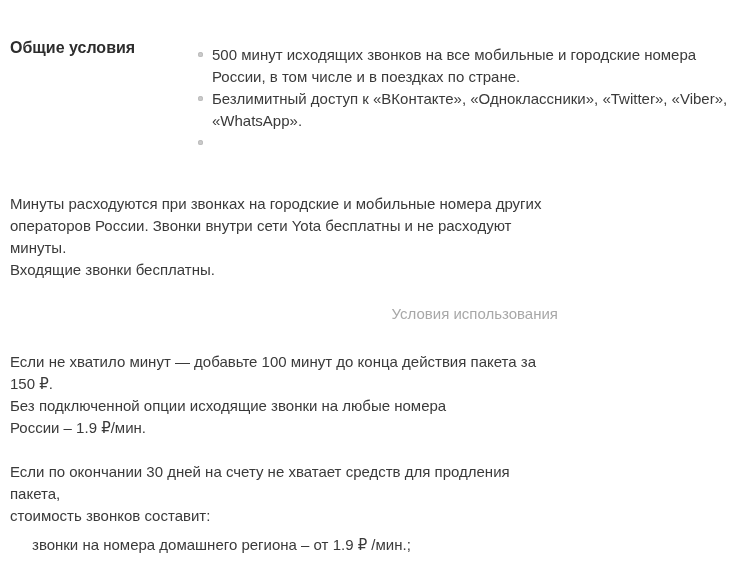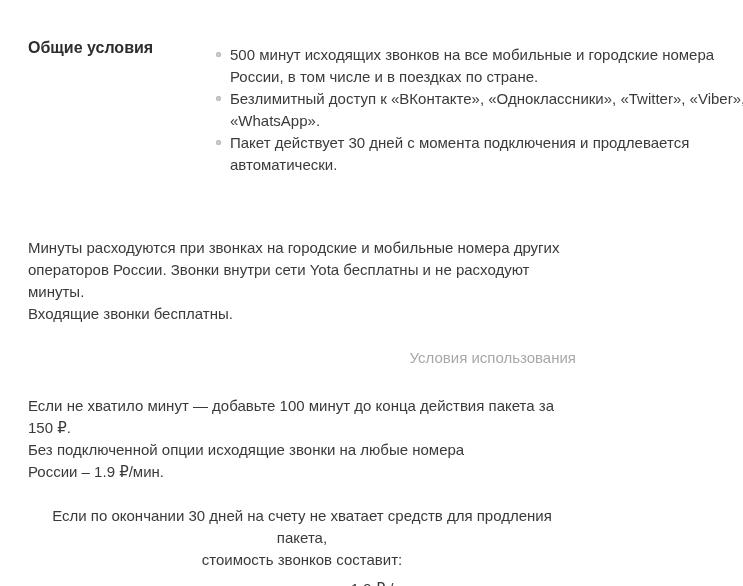--- a/index.html
+++ b/index.html
@@ -5,21 +5,21 @@
   html, body {
     margin: 0;
     padding: 0;
     background: #ffffff;
   }
   .page {
     position: relative;
     width: 743px;
     height: 586px;
     box-sizing: border-box;
-    padding: 37px 14px 0 28px;
+    padding: 37px 14px 0 10px;
     overflow: hidden;
     background: #ffffff;
     font-family: "Liberation Sans", "DejaVu Sans", sans-serif;
     color: #3a3a3a;
     font-size: 15px;
     line-height: 22px;
   }
   .row {
     display: flex;
     align-items: flex-start;
@@ -72,21 +72,20 @@
     margin: 0 0 26px 0;
     text-align: right;
   }
   .muted-link {
     color: #a8a8a8;
     text-decoration: none;
     cursor: pointer;
   }
   p.renewal {
     margin-bottom: 0;
-    text-align: center;
   }
 </style>
 </head>
 <body>
 
 <div class="page">
 
   <div class="row">
     <div class="label-col">Общие условия</div>
     <div class="content-col">
@@ -96,22 +95,20 @@
           <span class="pre">500 минут исходящих звонков на все мобильные и городские номера
 России, в том числе и в поездках по стране.</span>
         </li>
         <li>
           <span class="dot"></span>
           <span class="pre">Безлимитный доступ к «ВКонтакте», «Одноклассники», «Twitter», «Viber»,
 «WhatsApp».</span>
         </li>
         <li>
           <span class="dot"></span>
-          <span class="pre">Пакет действует 30 дней с момента подключения и продлевается
-автоматически.</span>
         </li>
       </ul>
     </div>
   </div>
 
   <div class="row">
     <div class="content-col">
 
       <p class="para">Минуты расходуются при звонках на городские и мобильные номера других
 операторов России. Звонки внутри сети Yota бесплатны и не расходуют минуты.

